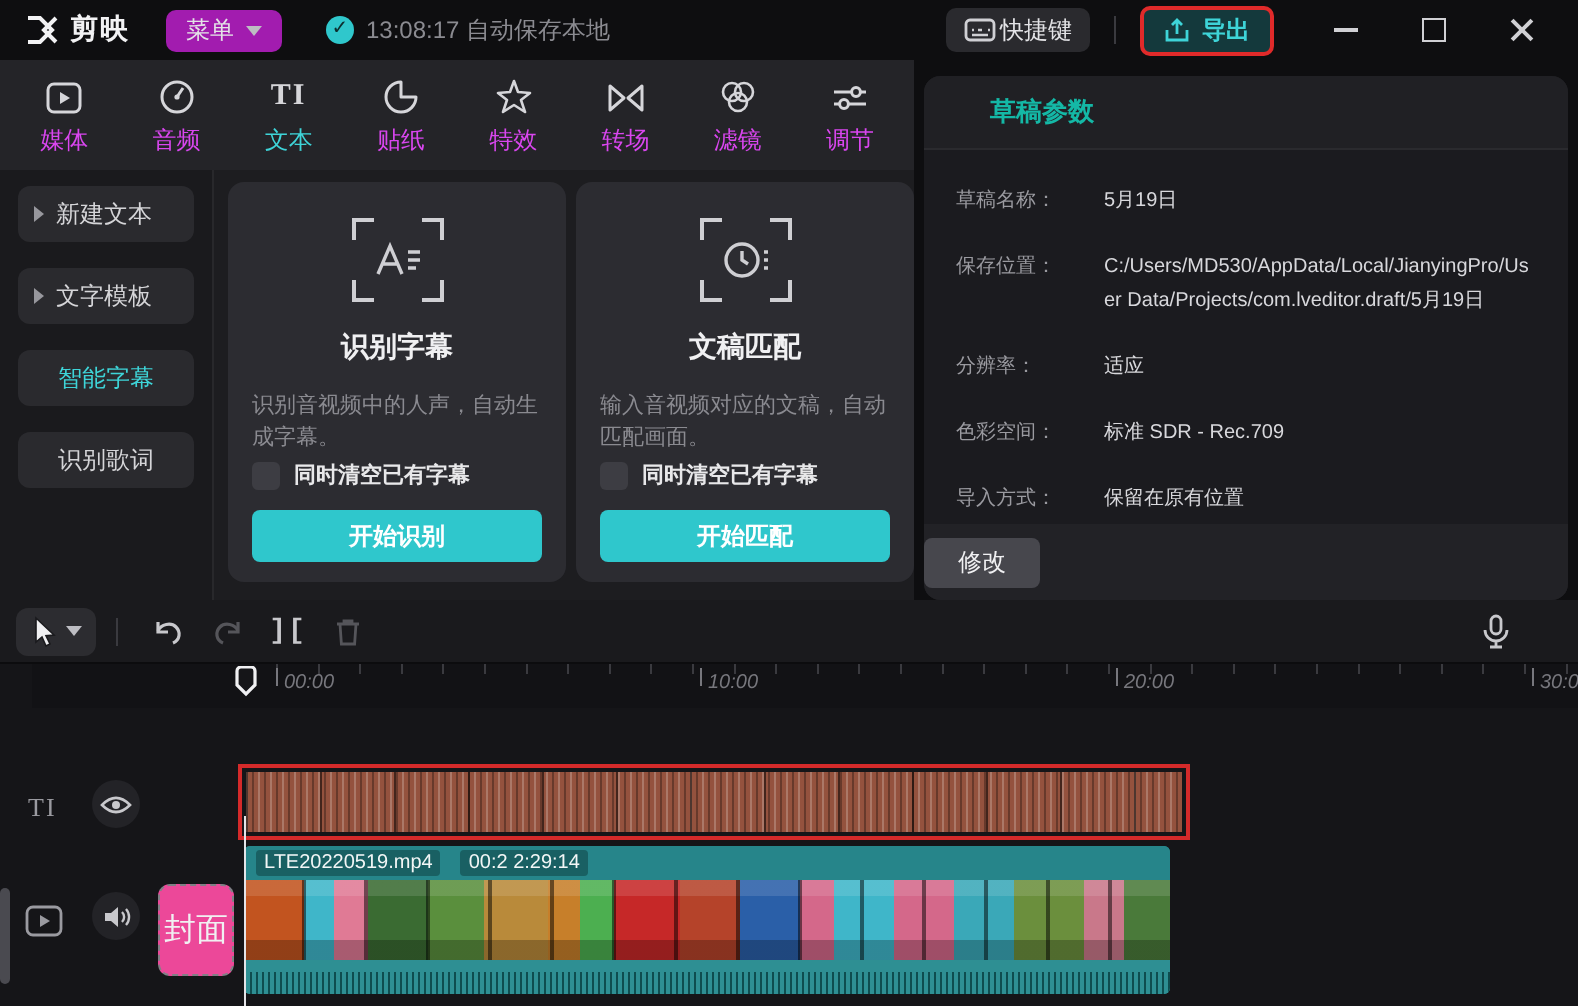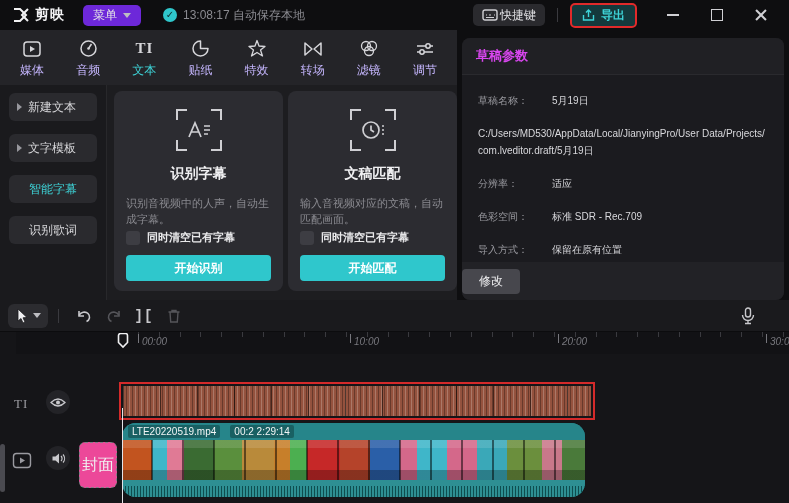--- a/index.html
+++ b/index.html
@@ -3,21 +3,21 @@
 <meta charset="utf-8">
 <style>
   html,body{margin:0;padding:0;background:#0b0b0d;font-family:"Liberation Sans","DejaVu Sans",sans-serif;-webkit-font-smoothing:antialiased;}
   .app{position:relative;width:789px;height:503px;background:#131316;overflow:hidden;color:#e8e8ea;}
   svg{display:block;}
 
   
   .titlebar{position:absolute;top:0;left:0;right:0;height:30px;background:#0e0e10;display:flex;align-items:center;}
   .logo{display:flex;align-items:center;gap:5px;margin-left:12px;}
   .logo-text{font-size:14px;font-weight:bold;color:#f2f2f4;letter-spacing:1px;}
-  .menu-btn{display:flex;align-items:center;gap:6px;background:#6d28d9;border-radius:5px;height:21px;padding:0 10px;margin-left:18px;font-size:12px;color:#e3e3e6;}
+  .menu-btn{display:flex;align-items:center;gap:6px;background:#a21caf;border-radius:5px;height:21px;padding:0 10px;margin-left:18px;font-size:12px;color:#e3e3e6;}
   .chev{width:0;height:0;border-left:4px solid transparent;border-right:4px solid transparent;border-top:5px solid #bdbdc2;}
   .autosave{display:flex;align-items:center;gap:6px;margin-left:22px;font-size:12px;color:#8b8b91;}
   .check-circle{width:14px;height:14px;border-radius:50%;background:#2fc7cc;color:#0d2d2e;font-size:10px;line-height:14px;text-align:center;font-weight:bold;}
   .tb-right{margin-left:auto;display:flex;align-items:center;}
   .shortcut-btn{display:flex;align-items:center;gap:2px;background:#2a2a2e;border-radius:5px;height:22px;padding:0 9px;font-size:12px;color:#e3e3e6;}
   .tb-divider{width:1px;height:14px;background:#3a3a3f;margin:0 12px;}
   .export-btn{display:flex;align-items:center;gap:6px;background:#14393c;border:2px solid #e02a2a;border-radius:5px;height:21px;padding:0 10px;font-size:12px;color:#3ed4d8;font-weight:bold;}
   .win-controls{display:flex;align-items:center;margin-left:14px;margin-right:6px;}
   .win-btn{width:44px;height:30px;display:flex;align-items:center;justify-content:center;}
   .glyph-min{width:12px;height:0;border-top:2px solid #d0d0d4;}
@@ -26,21 +26,21 @@
   .glyph-close:before,.glyph-close:after{content:"";position:absolute;left:-1px;top:5px;width:14px;height:2px;background:#d0d0d4;}
   .glyph-close:before{transform:rotate(45deg);}
   .glyph-close:after{transform:rotate(-45deg);}
 
   
   .upper{position:absolute;top:30px;left:0;width:789px;height:270px;background:#0e0e10;}
   .left-zone{position:absolute;left:0;top:0;width:457px;height:270px;background:#1d1d20;}
   .tabbar{position:absolute;top:0;left:0;width:457px;height:55px;background:#242428;display:flex;justify-content:space-around;align-items:center;padding:0 4px;box-sizing:border-box;}
   .tab{display:flex;flex-direction:column;align-items:center;gap:3px;width:50px;padding-top:2px;}
   .tab .ticon{height:20px;display:flex;align-items:center;justify-content:center;color:#d6d6da;}
-  .tab .tlabel{font-size:12px;color:#c4b5fd;}
+  .tab .tlabel{font-size:12px;color:#d946ef;}
   .tab.active .tlabel{color:#3ed4d8;}
   .ti-glyph{font-size:15px;font-weight:bold;letter-spacing:1px;color:#3ed4d8;font-family:"Liberation Serif","DejaVu Serif",serif;}
 
   .sidebar{position:absolute;left:0;top:55px;width:106px;height:215px;background:#1a1a1d;padding-top:8px;box-sizing:border-box;}
   .side-btn{display:flex;align-items:center;gap:6px;width:88px;height:28px;margin:0 auto 13px auto;background:#2a2a2e;border-radius:6px;padding:0 8px;box-sizing:border-box;font-size:12px;color:#d5d5d8;}
   .side-arrow{width:0;height:0;border-top:4px solid transparent;border-bottom:4px solid transparent;border-left:5px solid #97979d;}
   .side-btn.active{justify-content:center;color:#3ed4d8;}
   .side-btn.center{justify-content:center;}
 
   .cards{position:absolute;left:106px;top:55px;width:351px;height:215px;background:#1d1d20;border-left:1px solid rgba(255,255,255,0.05);display:flex;gap:5px;padding:6px 0 6px 7px;box-sizing:border-box;overflow:hidden;}
@@ -53,21 +53,21 @@
   .bracket i.br{right:0;bottom:0;border-right-width:2px;border-bottom-width:2px;}
   .card-title{font-size:14px;font-weight:bold;color:#f0f0f2;margin-top:14px;}
   .card-desc{font-size:11px;line-height:16px;color:#8a8a90;margin-top:12px;align-self:flex-start;}
   .card-check{display:flex;align-items:center;gap:7px;align-self:flex-start;margin-top:auto;margin-bottom:10px;}
   .checkbox{width:14px;height:14px;border-radius:3px;background:#3d3d43;}
   .check-label{font-size:11px;font-weight:bold;color:#e8e8ea;}
   .card-btn{width:100%;height:26px;border-radius:4px;background:#2fc7cc;color:#fff;font-size:12px;font-weight:bold;display:flex;align-items:center;justify-content:center;}
 
   
   .draft{position:absolute;left:462px;top:8px;width:322px;height:262px;background:#1b1b1f;border-radius:8px;overflow:hidden;}
-  .draft-header{height:36px;display:flex;align-items:center;padding:0 14px;font-size:13px;font-weight:bold;color:#d946ef;border-bottom:1px solid #2a2a2e;background:#202024;}
+  .draft-header{height:36px;display:flex;align-items:center;padding:0 33px;font-size:13px;font-weight:bold;color:#14b8a6;border-bottom:1px solid #2a2a2e;background:#202024;}
   .draft-body{position:absolute;top:36px;left:0;right:0;bottom:0;padding:18px 16px 0 16px;overflow:hidden;}
   .drow{display:flex;margin-bottom:16px;font-size:10px;line-height:17px;}
   .drow .dlabel{width:74px;flex-shrink:0;color:#9a9aa0;}
   .drow .dvalue{color:#d8d8dc;word-break:break-all;}
   .draft-footer{position:absolute;left:0;right:0;bottom:0;height:38px;background:#222226;display:flex;align-items:center;padding-right:14px;box-sizing:border-box;}
   .modify-btn{width:58px;height:25px;background:#47474d;border-radius:4px;color:#f0f0f2;font-size:12px;display:flex;align-items:center;justify-content:center;}
 
   
   .timeline{position:absolute;top:300px;left:0;width:789px;height:203px;background:#151518;}
   .tl-toolbar{position:absolute;top:0;left:0;right:0;height:32px;background:#1a1a1d;border-bottom:1px solid #0c0c0e;display:flex;align-items:center;padding:0 8px;box-sizing:border-box;}
@@ -91,21 +91,21 @@
   .vid-track-icon{position:absolute;left:12px;top:98px;color:#9a9aa0;}
   .spk-btn{position:absolute;left:46px;top:92px;width:24px;height:24px;border-radius:50%;background:#232327;display:flex;align-items:center;justify-content:center;}
   .cover-btn{position:absolute;left:79px;top:88px;width:38px;height:46px;background:#ec4899;border:1px dashed #808086;border-radius:6px;color:#f0f0f2;font-size:16px;display:flex;align-items:center;justify-content:center;box-sizing:border-box;}
 
   .subtitle-annotation{position:absolute;left:119px;top:28px;width:476px;height:38px;border:2px solid #d42a2a;box-sizing:border-box;}
   .subtitle-strip{position:absolute;left:2px;top:2px;right:2px;bottom:2px;background:#94523e;
     background-image:
       repeating-linear-gradient(90deg,rgba(0,0,0,0.55) 0 1px,transparent 1px 37px),
       repeating-linear-gradient(90deg,rgba(255,255,255,0.22) 0 1px,transparent 1px 3px,rgba(0,0,0,0.3) 3px 4px,transparent 4px 6px);}
 
-  .video-clip{position:absolute;left:122px;top:69px;width:463px;height:74px;border-radius:14px;overflow:hidden;background:#26858a;}
+  .video-clip{position:absolute;left:122px;top:69px;width:463px;height:74px;border-radius:3px;overflow:hidden;background:#26858a;}
   .clip-header{height:17px;background:#26858a;display:flex;align-items:center;gap:10px;padding:0 6px;}
   .clip-name,.clip-duration{font-size:10px;color:#f2f6f6;background:rgba(10,50,52,0.45);border-radius:2px;padding:0 4px;line-height:13px;white-space:nowrap;}
   .clip-thumbs{height:40px;
     background:linear-gradient(90deg,
       #c2541f 0 30px,#3fb6c9 30px 45px,#e07a95 45px 62px,#3a6b32 62px 92px,
       #5a8f3d 92px 120px,#b98a3a 120px 152px,#c77f2a 152px 168px,#4caf50 168px 185px,
       #c62828 185px 218px,#b5432a 218px 248px,#2a5fa8 248px 278px,#d4688a 278px 295px,
       #3fb6c9 295px 325px,#d4688a 325px 355px,#3aa8b8 355px 385px,#6b8f3d 385px 420px,
       #c9788a 420px 440px,#4a7a3a 440px 463px);
     background-size:463px 40px;position:relative;}
@@ -306,20 +306,21 @@
     </div>
 
     <div class="draft">
       <div class="draft-header">草稿参数</div>
       <div class="draft-body">
         <div class="drow">
           <span class="dlabel">草稿名称：</span>
           <span class="dvalue">5月19日</span>
         </div>
         <div class="drow">
+          <span class="dlabel">保存位置：</span>
           <span class="dvalue">C:/Users/MD530/AppData/Local/JianyingPro/User Data/Projects/com.lveditor.draft/5月19日</span>
         </div>
         <div class="drow">
           <span class="dlabel">分辨率：</span>
           <span class="dvalue">适应</span>
         </div>
         <div class="drow">
           <span class="dlabel">色彩空间：</span>
           <span class="dvalue">标准 SDR - Rec.709</span>
         </div>

